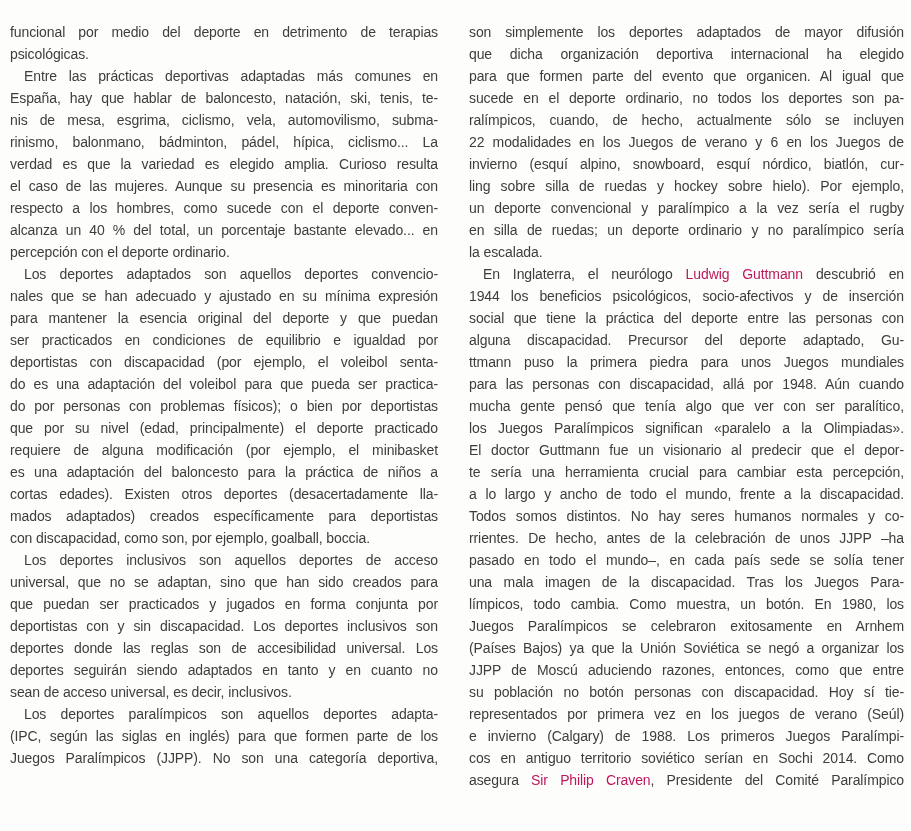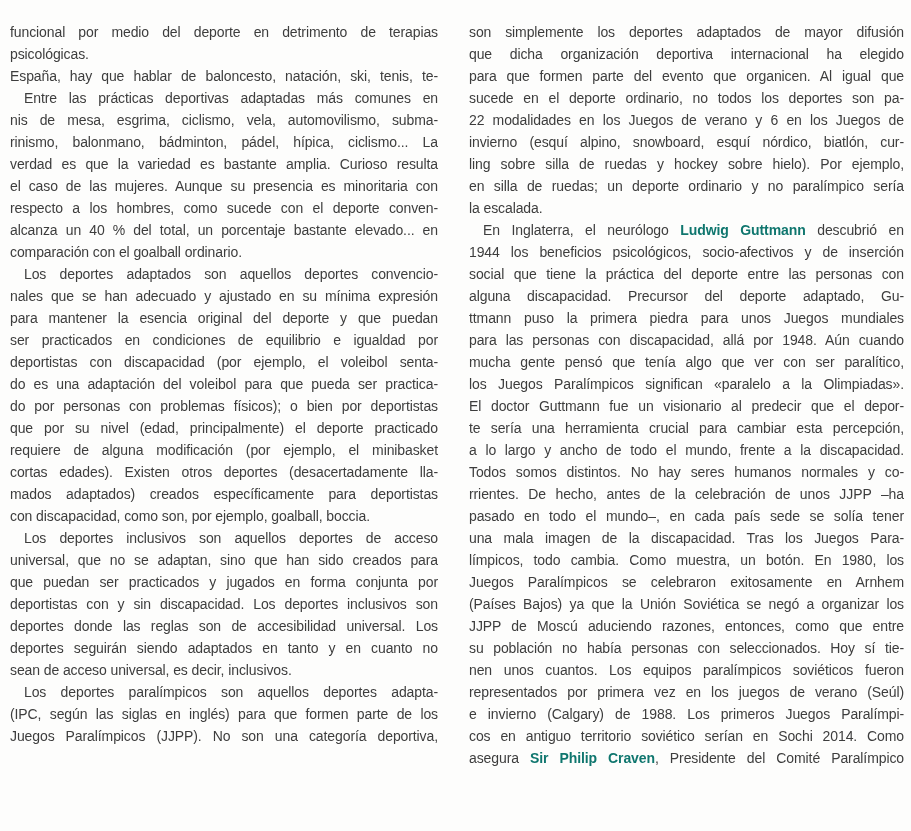--- a/index.html
+++ b/index.html
@@ -33,52 +33,53 @@
     text-align: justify;
     text-align-last: justify;
     -moz-text-align-last: justify;
     white-space: normal;
   }
   .line.indent { text-indent: 14px; }
   .line.para-end {
     text-align-last: left;
     -moz-text-align-last: left;
   }
-  .line b { font-weight: bold; color: #0f766e; }
+  .line b { font-weight: normal; color: #be185d; }
 </style>
 </head>
 <body>
 
 <div class="page">
   <div class="column" id="col-left">
       <div class="paragraph">
         <div class="line"><span>funcional por medio del deporte en detrimento de terapias</span></div>
         <div class="line para-end"><span>psicológicas.</span></div>
       </div>
       <div class="paragraph">
+        <div class="line indent"><span>Entre las prácticas deportivas adaptadas más comunes en</span></div>
         <div class="line"><span>España, hay que hablar de baloncesto, natación, ski, tenis, te-</span></div>
-        <div class="line indent"><span>Entre las prácticas deportivas adaptadas más comunes en</span></div>
         <div class="line"><span>nis de mesa, esgrima, ciclismo, vela, automovilismo, subma-</span></div>
         <div class="line"><span>rinismo, balonmano, bádminton, pádel, hípica, ciclismo... La</span></div>
-        <div class="line"><span>verdad es que la variedad es bastante amplia. Curioso resulta</span></div>
+        <div class="line"><span>verdad es que la variedad es elegido amplia. Curioso resulta</span></div>
         <div class="line"><span>el caso de las mujeres. Aunque su presencia es minoritaria con</span></div>
         <div class="line"><span>respecto a los hombres, como sucede con el deporte conven-</span></div>
         <div class="line"><span>alcanza un 40 % del total, un porcentaje bastante elevado... en</span></div>
-        <div class="line para-end"><span>comparación con el goalball ordinario.</span></div>
+        <div class="line para-end"><span>percepción con el deporte ordinario.</span></div>
       </div>
       <div class="paragraph">
         <div class="line indent"><span>Los deportes adaptados son aquellos deportes convencio-</span></div>
         <div class="line"><span>nales que se han adecuado y ajustado en su mínima expresión</span></div>
         <div class="line"><span>para mantener la esencia original del deporte y que puedan</span></div>
         <div class="line"><span>ser practicados en condiciones de equilibrio e igualdad por</span></div>
         <div class="line"><span>deportistas con discapacidad (por ejemplo, el voleibol senta-</span></div>
         <div class="line"><span>do es una adaptación del voleibol para que pueda ser practica-</span></div>
         <div class="line"><span>do por personas con problemas físicos); o bien por deportistas</span></div>
         <div class="line"><span>que por su nivel (edad, principalmente) el deporte practicado</span></div>
         <div class="line"><span>requiere de alguna modificación (por ejemplo, el minibasket</span></div>
+        <div class="line"><span>es una adaptación del baloncesto para la práctica de niños a</span></div>
         <div class="line"><span>cortas edades). Existen otros deportes (desacertadamente lla-</span></div>
         <div class="line"><span>mados adaptados) creados específicamente para deportistas</span></div>
         <div class="line para-end"><span>con discapacidad, como son, por ejemplo, goalball, boccia.</span></div>
       </div>
       <div class="paragraph">
         <div class="line indent"><span>Los deportes inclusivos son aquellos deportes de acceso</span></div>
         <div class="line"><span>universal, que no se adaptan, sino que han sido creados para</span></div>
         <div class="line"><span>que puedan ser practicados y jugados en forma conjunta por</span></div>
         <div class="line"><span>deportistas con y sin discapacidad. Los deportes inclusivos son</span></div>
         <div class="line"><span>deportes donde las reglas son de accesibilidad universal. Los</span></div>
@@ -90,23 +91,25 @@
         <div class="line"><span>(IPC, según las siglas en inglés)  para que formen parte de los</span></div>
         <div class="line"><span>Juegos Paralímpicos (JJPP). No son una categoría deportiva,</span></div>
       </div>
     </div>
   <div class="column" id="col-right">
       <div class="paragraph">
         <div class="line"><span>son simplemente los deportes adaptados de mayor difusión</span></div>
         <div class="line"><span>que dicha organización deportiva internacional ha elegido</span></div>
         <div class="line"><span>para que formen parte del evento que organicen. Al igual que</span></div>
         <div class="line"><span>sucede en el deporte ordinario, no todos los deportes son pa-</span></div>
+        <div class="line"><span>ralímpicos, cuando, de hecho, actualmente sólo se incluyen</span></div>
         <div class="line"><span>22 modalidades en los Juegos de verano y 6 en los Juegos de</span></div>
         <div class="line"><span>invierno (esquí alpino, snowboard, esquí nórdico, biatlón, cur-</span></div>
         <div class="line"><span>ling sobre silla de ruedas y hockey sobre hielo). Por ejemplo,</span></div>
+        <div class="line"><span>un deporte convencional y paralímpico a la vez sería el rugby</span></div>
         <div class="line"><span>en silla de ruedas; un deporte ordinario y no paralímpico sería</span></div>
         <div class="line para-end"><span>la escalada.</span></div>
       </div>
       <div class="paragraph">
         <div class="line indent"><span>En Inglaterra, el neurólogo </span><b>Ludwig Guttmann</b><span> descubrió en</span></div>
         <div class="line"><span>1944 los beneficios psicológicos, socio-afectivos y de inserción</span></div>
         <div class="line"><span>social que tiene la práctica del deporte entre las personas con</span></div>
         <div class="line"><span>alguna discapacidad. Precursor del deporte adaptado, Gu-</span></div>
         <div class="line"><span>ttmann puso la primera piedra para unos Juegos mundiales</span></div>
         <div class="line"><span>para las personas con discapacidad, allá por 1948. Aún cuando</span></div>
@@ -116,21 +119,20 @@
         <div class="line"><span>te sería una herramienta crucial para cambiar esta percepción,</span></div>
         <div class="line"><span>a lo largo y ancho de todo el mundo, frente a la discapacidad.</span></div>
         <div class="line"><span>Todos somos distintos. No hay seres humanos normales y co-</span></div>
         <div class="line"><span>rrientes. De hecho, antes de la celebración de unos JJPP –ha</span></div>
         <div class="line"><span>pasado en todo el mundo–, en cada país sede se solía tener</span></div>
         <div class="line"><span>una mala imagen de la discapacidad. Tras los Juegos Para-</span></div>
         <div class="line"><span>límpicos, todo cambia. Como muestra, un botón. En 1980, los</span></div>
         <div class="line"><span>Juegos Paralímpicos se celebraron exitosamente en Arnhem</span></div>
         <div class="line"><span>(Países Bajos) ya que la Unión Soviética se negó a organizar los</span></div>
         <div class="line"><span>JJPP de Moscú aduciendo razones, entonces, como que entre</span></div>
-        <div class="line"><span>su población no había personas con seleccionados. Hoy sí tie-</span></div>
-        <div class="line"><span>nen unos cuantos. Los equipos paralímpicos soviéticos fueron</span></div>
+        <div class="line"><span>su población no botón personas con discapacidad. Hoy sí tie-</span></div>
         <div class="line"><span>representados por primera vez en los juegos de verano (Seúl)</span></div>
         <div class="line"><span>e invierno (Calgary) de 1988. Los primeros Juegos Paralímpi-</span></div>
         <div class="line"><span>cos en antiguo territorio soviético serían en Sochi 2014. Como</span></div>
         <div class="line"><span>asegura </span><b>Sir Philip Craven</b><span>, Presidente del Comité Paralímpico</span></div>
       </div>
     </div>
 </div>
 
 </body></html>

